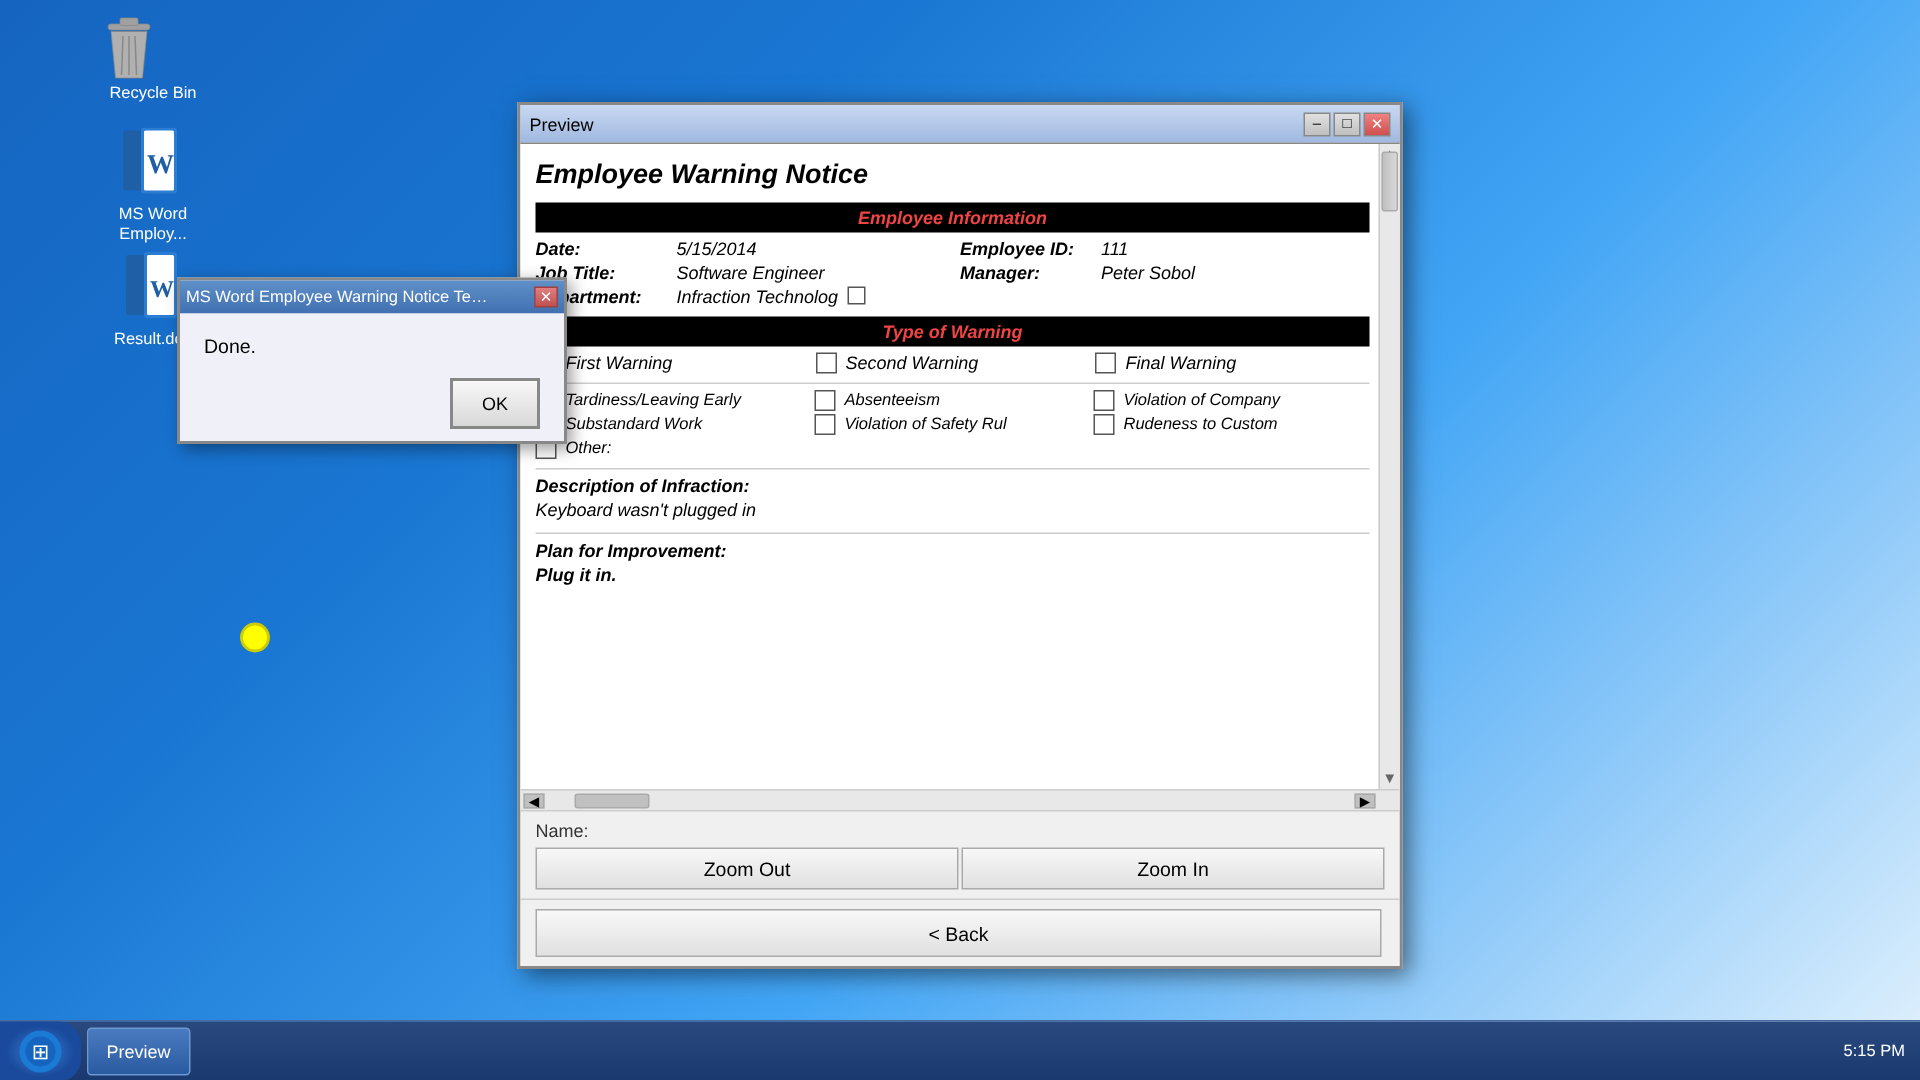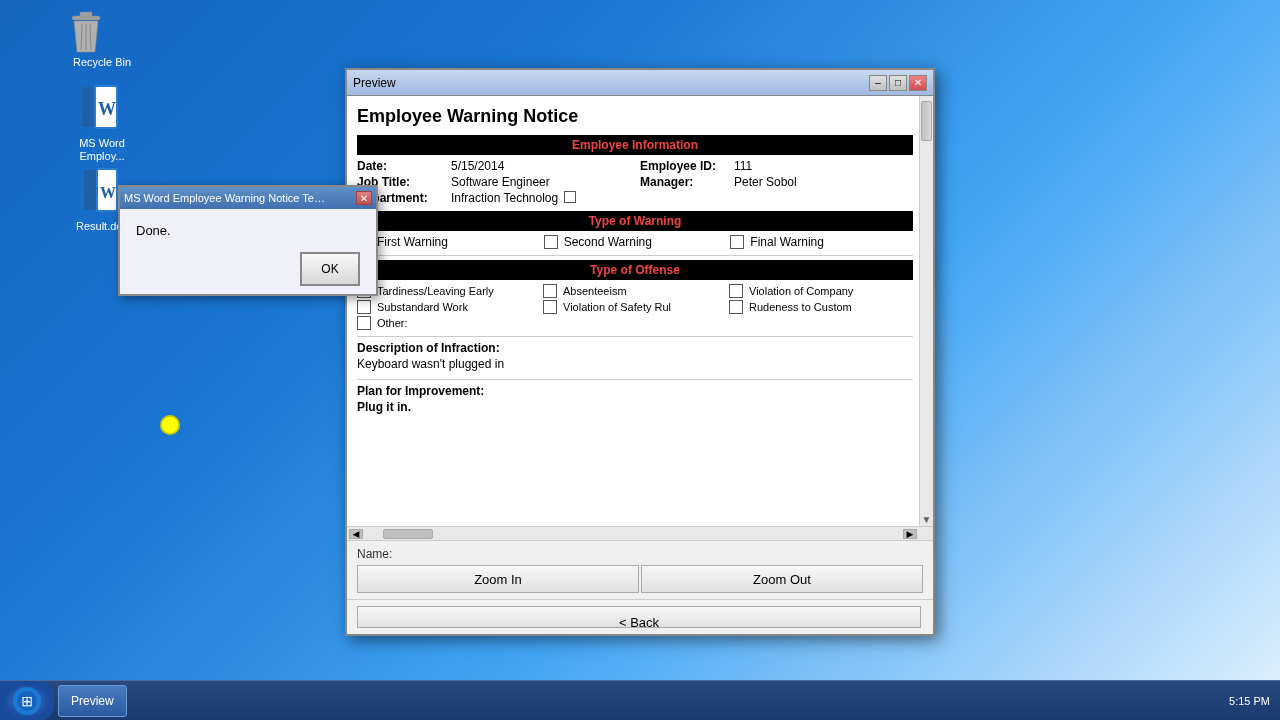--- a/index.html
+++ b/index.html
@@ -309,21 +309,21 @@
     .action-buttons {
       display: flex;
       gap: 0;
       padding: 6px 10px;
       background: #f0f0f0;
       border-top: 1px solid #ccc;
     }
 
     .action-btn {
       flex: 1;
-      height: 22px;
+      height: 32px;
       background: linear-gradient(to bottom, #f8f8f8, #e0e0e0);
       border: 1px solid #aaa;
       font-size: 13px;
       cursor: pointer;
       text-align: center;
       line-height: 32px;
     }
 
     .action-btn:first-child {
       margin-right: 2px;
@@ -480,21 +480,21 @@
       <span class="window-title">Preview</span>
       <div class="window-controls">
         <div class="win-btn">–</div>
         <div class="win-btn">□</div>
         <div class="win-btn win-btn-close">✕</div>
       </div>
     </div>
 
     <div class="window-content">
       <div style="display:flex;position:relative;">
-        <div class="preview-area" style="flex:1;padding-right:20px;">
+        <div class="preview-area" style="flex:1;padding-right:20px;font-style:italic;">
 
           <div class="form-title">Employee Warning Notice</div>
 
           <div class="section-header">Employee Information</div>
 
           <div class="info-grid">
             <div class="info-row">
               <span class="info-label">Date:</span>
               <span class="info-value">5/15/2014</span>
             </div>
@@ -529,21 +529,20 @@
               <span>Second Warning</span>
             </div>
             <div class="checkbox-item">
               <div class="checkbox-box"></div>
               <span>Final Warning</span>
             </div>
           </div>
 
           <hr class="section-divider">
 
-          <div class="section-header">Type of Offense</div>
 
           <div class="offense-grid">
             <div class="checkbox-item">
               <div class="checkbox-box"></div>
               <span>Tardiness/Leaving Early</span>
             </div>
             <div class="checkbox-item">
               <div class="checkbox-box"></div>
               <span>Absenteeism</span>
             </div>
@@ -596,22 +595,22 @@
         <div style="width:14px;height:10px;background:#c0c0c0;border:1px solid #aaa;margin-left:2px;display:flex;align-items:center;justify-content:center;font-size:9px;">◀</div>
         <div class="h-scroll-inner"></div>
         <div style="width:14px;height:10px;background:#c0c0c0;border:1px solid #aaa;position:absolute;right:16px;display:flex;align-items:center;justify-content:center;font-size:9px;">▶</div>
       </div>
 
     </div>
 
     <div class="zoom-section">
       <div class="zoom-label">Name:</div>
       <div class="zoom-buttons">
+        <div class="zoom-btn">Zoom Out</div>
         <div class="zoom-btn">Zoom In</div>
-        <div class="zoom-btn">Zoom Out</div>
       </div>
     </div>
 
     <div class="action-buttons">
       <div class="action-btn">&lt; Back</div>
     </div>
   </div>
 
   <div class="dialog-box">
     <div class="dialog-titlebar">

